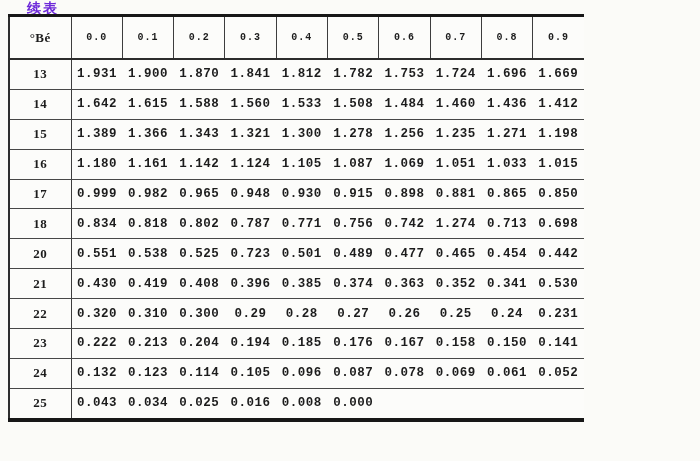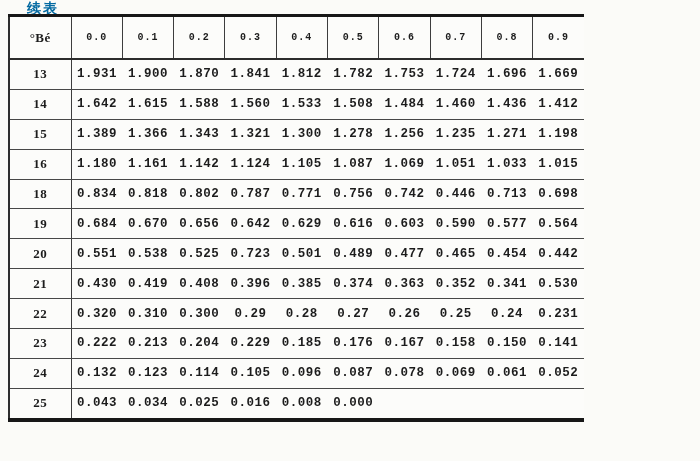--- a/index.html
+++ b/index.html
@@ -10,21 +10,21 @@
     background: #fbfbf8;
     overflow: hidden;
     font-family: "Liberation Serif", serif;
   }
   .cont-label {
     position: absolute;
     top: 0px;
     left: 27px;
     font-size: 14px;
     font-weight: bold;
-    color: #0369a1;
+    color: #6d28d9;
     letter-spacing: 2px;
     font-family: "DejaVu Sans", sans-serif;
     text-align: right;
   }
   table.baume {
     position: absolute;
     top: 14px;
     left: 8px;
     width: 576px;
     border-collapse: collapse;
@@ -148,44 +148,44 @@
           <td>1.142</td>
           <td>1.124</td>
           <td>1.105</td>
           <td>1.087</td>
           <td>1.069</td>
           <td>1.051</td>
           <td>1.033</td>
           <td>1.015</td>
         </tr>
         <tr>
+          <th>17</th>
+          <td>0.999</td>
+          <td>0.982</td>
+          <td>0.965</td>
+          <td>0.948</td>
+          <td>0.930</td>
+          <td>0.915</td>
+          <td>0.898</td>
+          <td>0.881</td>
+          <td>0.865</td>
+          <td>0.850</td>
+        </tr>
+        <tr>
           <th>18</th>
           <td>0.834</td>
           <td>0.818</td>
           <td>0.802</td>
           <td>0.787</td>
           <td>0.771</td>
           <td>0.756</td>
           <td>0.742</td>
-          <td>0.446</td>
+          <td>1.274</td>
           <td>0.713</td>
           <td>0.698</td>
-        </tr>
-        <tr>
-          <th>19</th>
-          <td>0.684</td>
-          <td>0.670</td>
-          <td>0.656</td>
-          <td>0.642</td>
-          <td>0.629</td>
-          <td>0.616</td>
-          <td>0.603</td>
-          <td>0.590</td>
-          <td>0.577</td>
-          <td>0.564</td>
         </tr>
         <tr>
           <th>20</th>
           <td>0.551</td>
           <td>0.538</td>
           <td>0.525</td>
           <td>0.723</td>
           <td>0.501</td>
           <td>0.489</td>
           <td>0.477</td>
@@ -217,21 +217,21 @@
           <td>0.26</td>
           <td>0.25</td>
           <td>0.24</td>
           <td>0.231</td>
         </tr>
         <tr>
           <th>23</th>
           <td>0.222</td>
           <td>0.213</td>
           <td>0.204</td>
-          <td>0.229</td>
+          <td>0.194</td>
           <td>0.185</td>
           <td>0.176</td>
           <td>0.167</td>
           <td>0.158</td>
           <td>0.150</td>
           <td>0.141</td>
         </tr>
         <tr>
           <th>24</th>
           <td>0.132</td>

